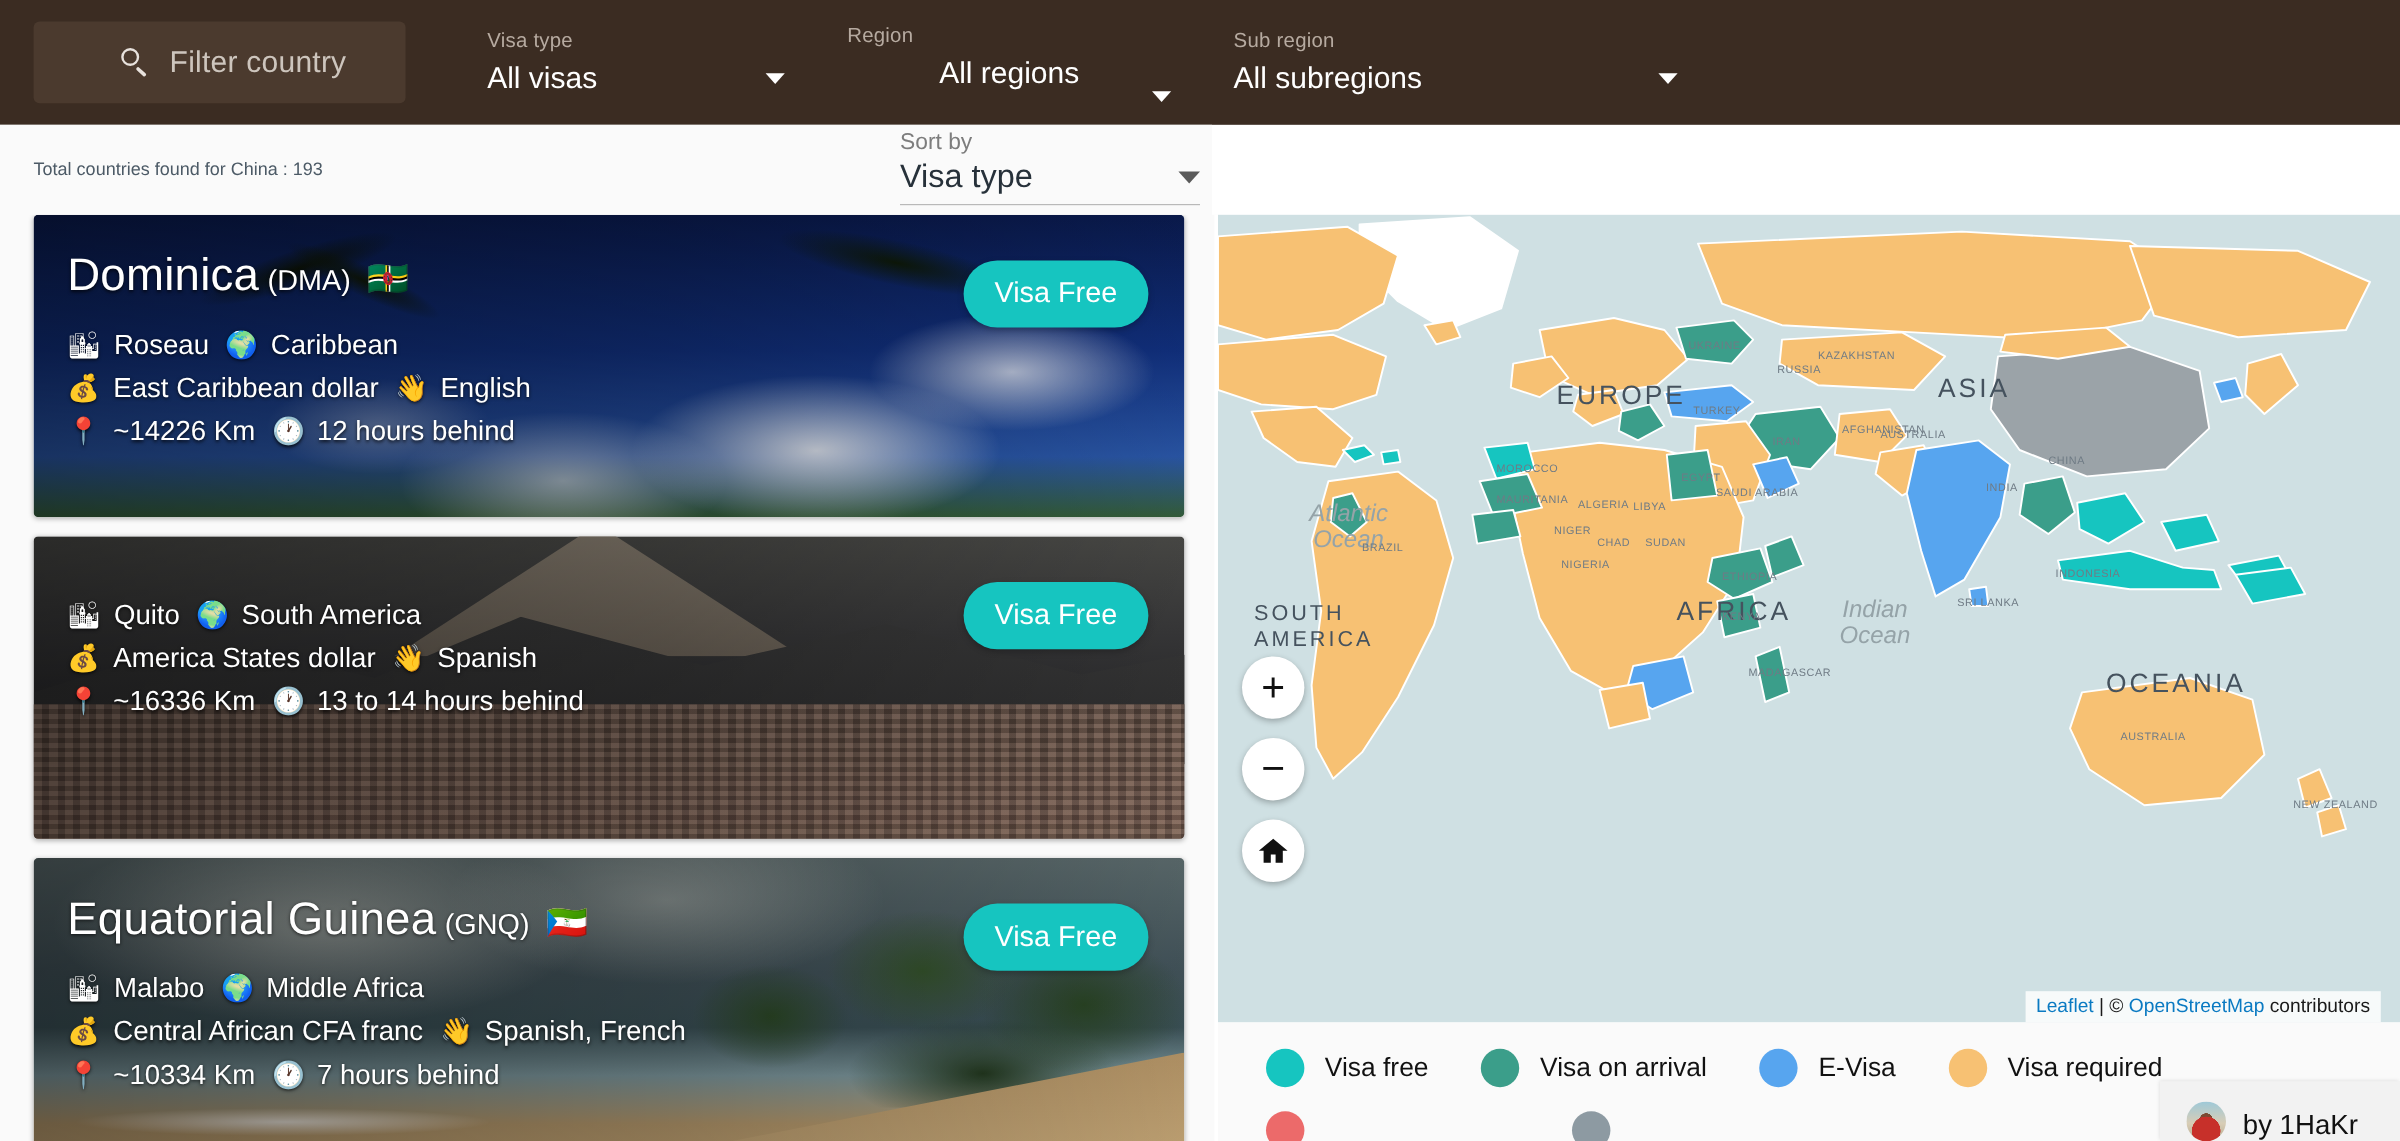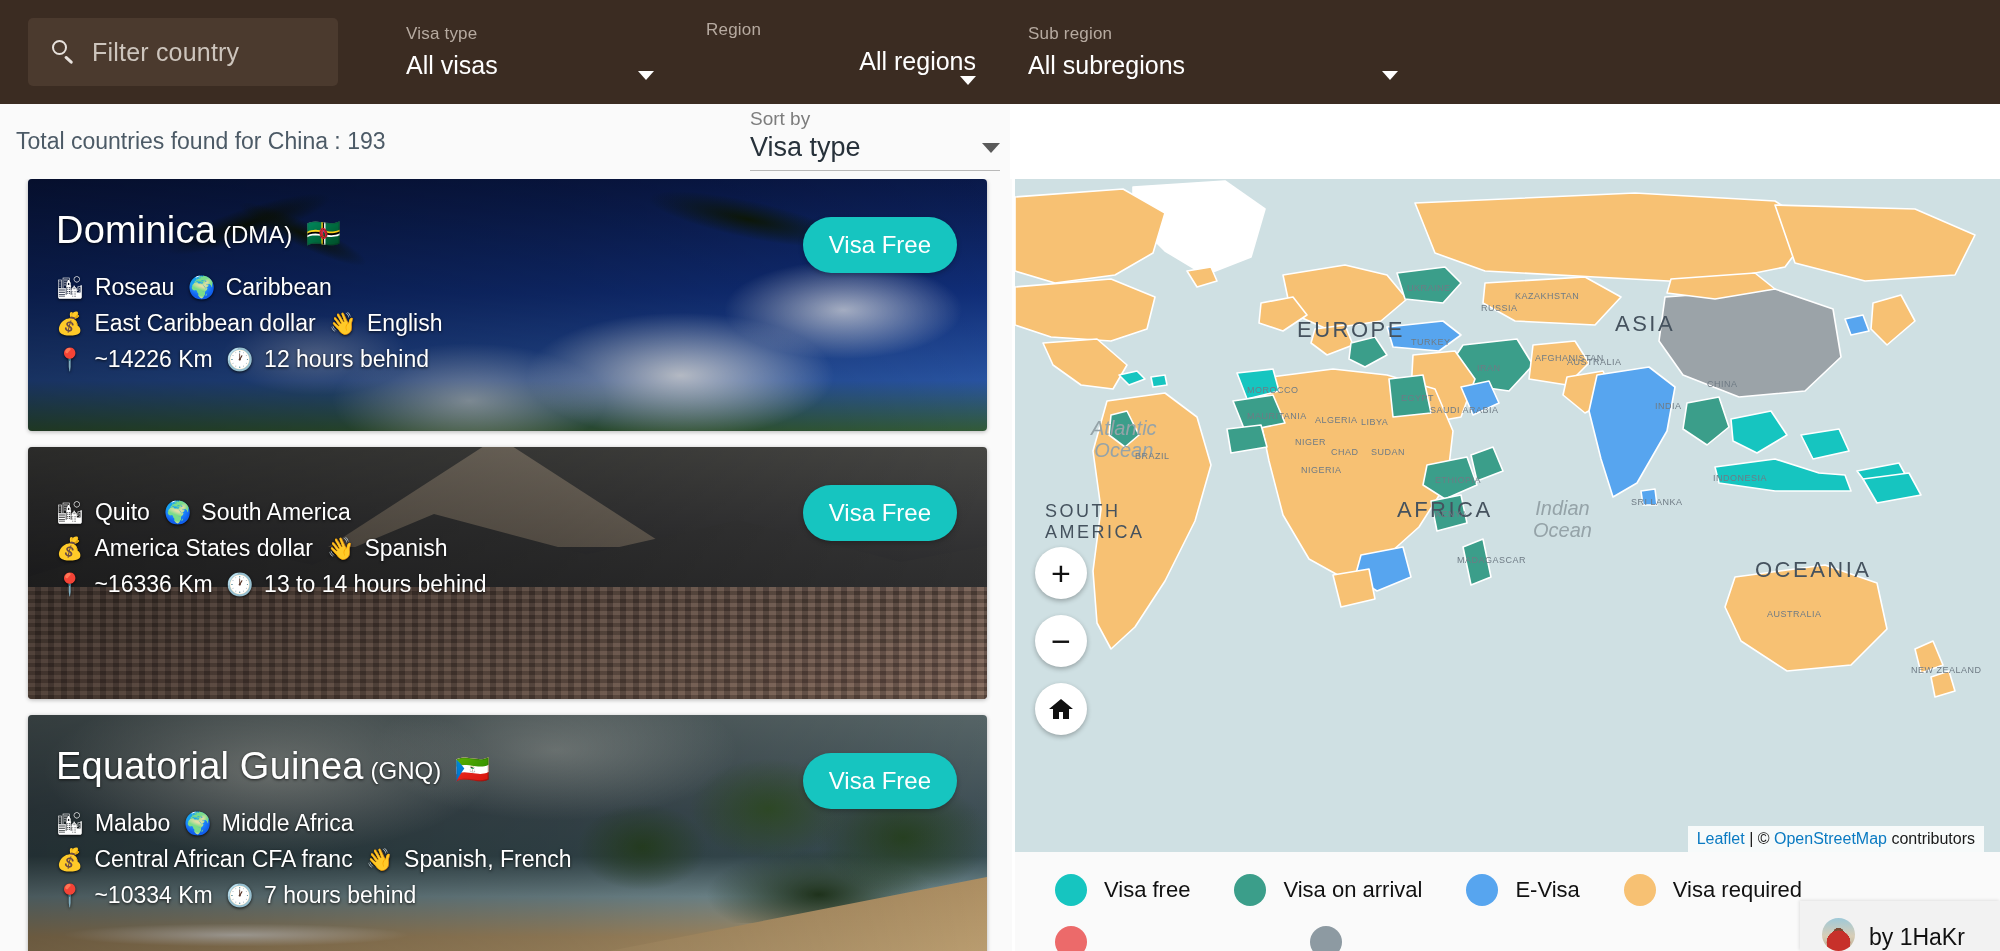--- a/index.html
+++ b/index.html
@@ -18,20 +18,21 @@
     display: flex; align-items: center;
   }
   .search-box {
     margin-left: 28px;
     width: 310px; height: 68px;
     background: #4b3a2e;
     border-radius: 5px;
     display: flex; align-items: center;
     padding-left: 22px;
     cursor: text;
+    justify-content: center;
   }
   .search-icon { width: 26px; height: 26px; position: relative; flex: 0 0 auto; }
   .search-icon .ring {
     position: absolute; left: 2px; top: 1px;
     width: 15px; height: 15px;
     border: 2.6px solid #e8e2dd; border-radius: 50%;
   }
   .search-icon .handle {
     position: absolute; left: 15px; top: 16px;
     width: 10px; height: 2.8px; background: #e8e2dd;
@@ -42,21 +43,21 @@
     color: #cdc5bd; font-size: 25px; letter-spacing: .2px;
   }
 
   .filter-group { margin-left: 52px; position: relative; }
   .filter-group.g1 { margin-left: 68px; }
   .filter-label {
     color: #b6aaa0; font-size: 17px; letter-spacing: .2px;
     margin-bottom: 7px;
   }
   .filter-row {
-    display: flex; align-items: flex-end;
+    display: flex; align-items: center;
     border-bottom: 0px solid transparent;
     cursor: pointer;
   }
   .filter-value { color: #ffffff; font-size: 25px; white-space: nowrap; }
   .caret {
     width: 0; height: 0;
     border-left: 8px solid transparent;
     border-right: 8px solid transparent;
     border-top: 9px solid #ffffff;
     margin-left: auto;
@@ -66,22 +67,22 @@
   .fw-v3 { width: 370px; }
 
   
   .result-header {
     position: absolute; top: 104px; left: 0;
     width: 1010px; height: 75px;
     background: #fafafa;
     display: flex; align-items: center;
   }
   .total-text {
-    margin-left: 16px;
-    color: #4c5a66; font-size: 23px;
+    margin-left: 28px;
+    color: #4c5a66; font-size: 15px;
   }
   .sortby {
     position: absolute; top: 108px; left: 750px;
     width: 250px;
   }
   .sortby-label { color: #7d7d7d; font-size: 19px; margin-bottom: 2px; }
   .sortby-row {
     display: flex; align-items: center;
     border-bottom: 1.5px solid #b9b9b9;
     padding-bottom: 7px;

